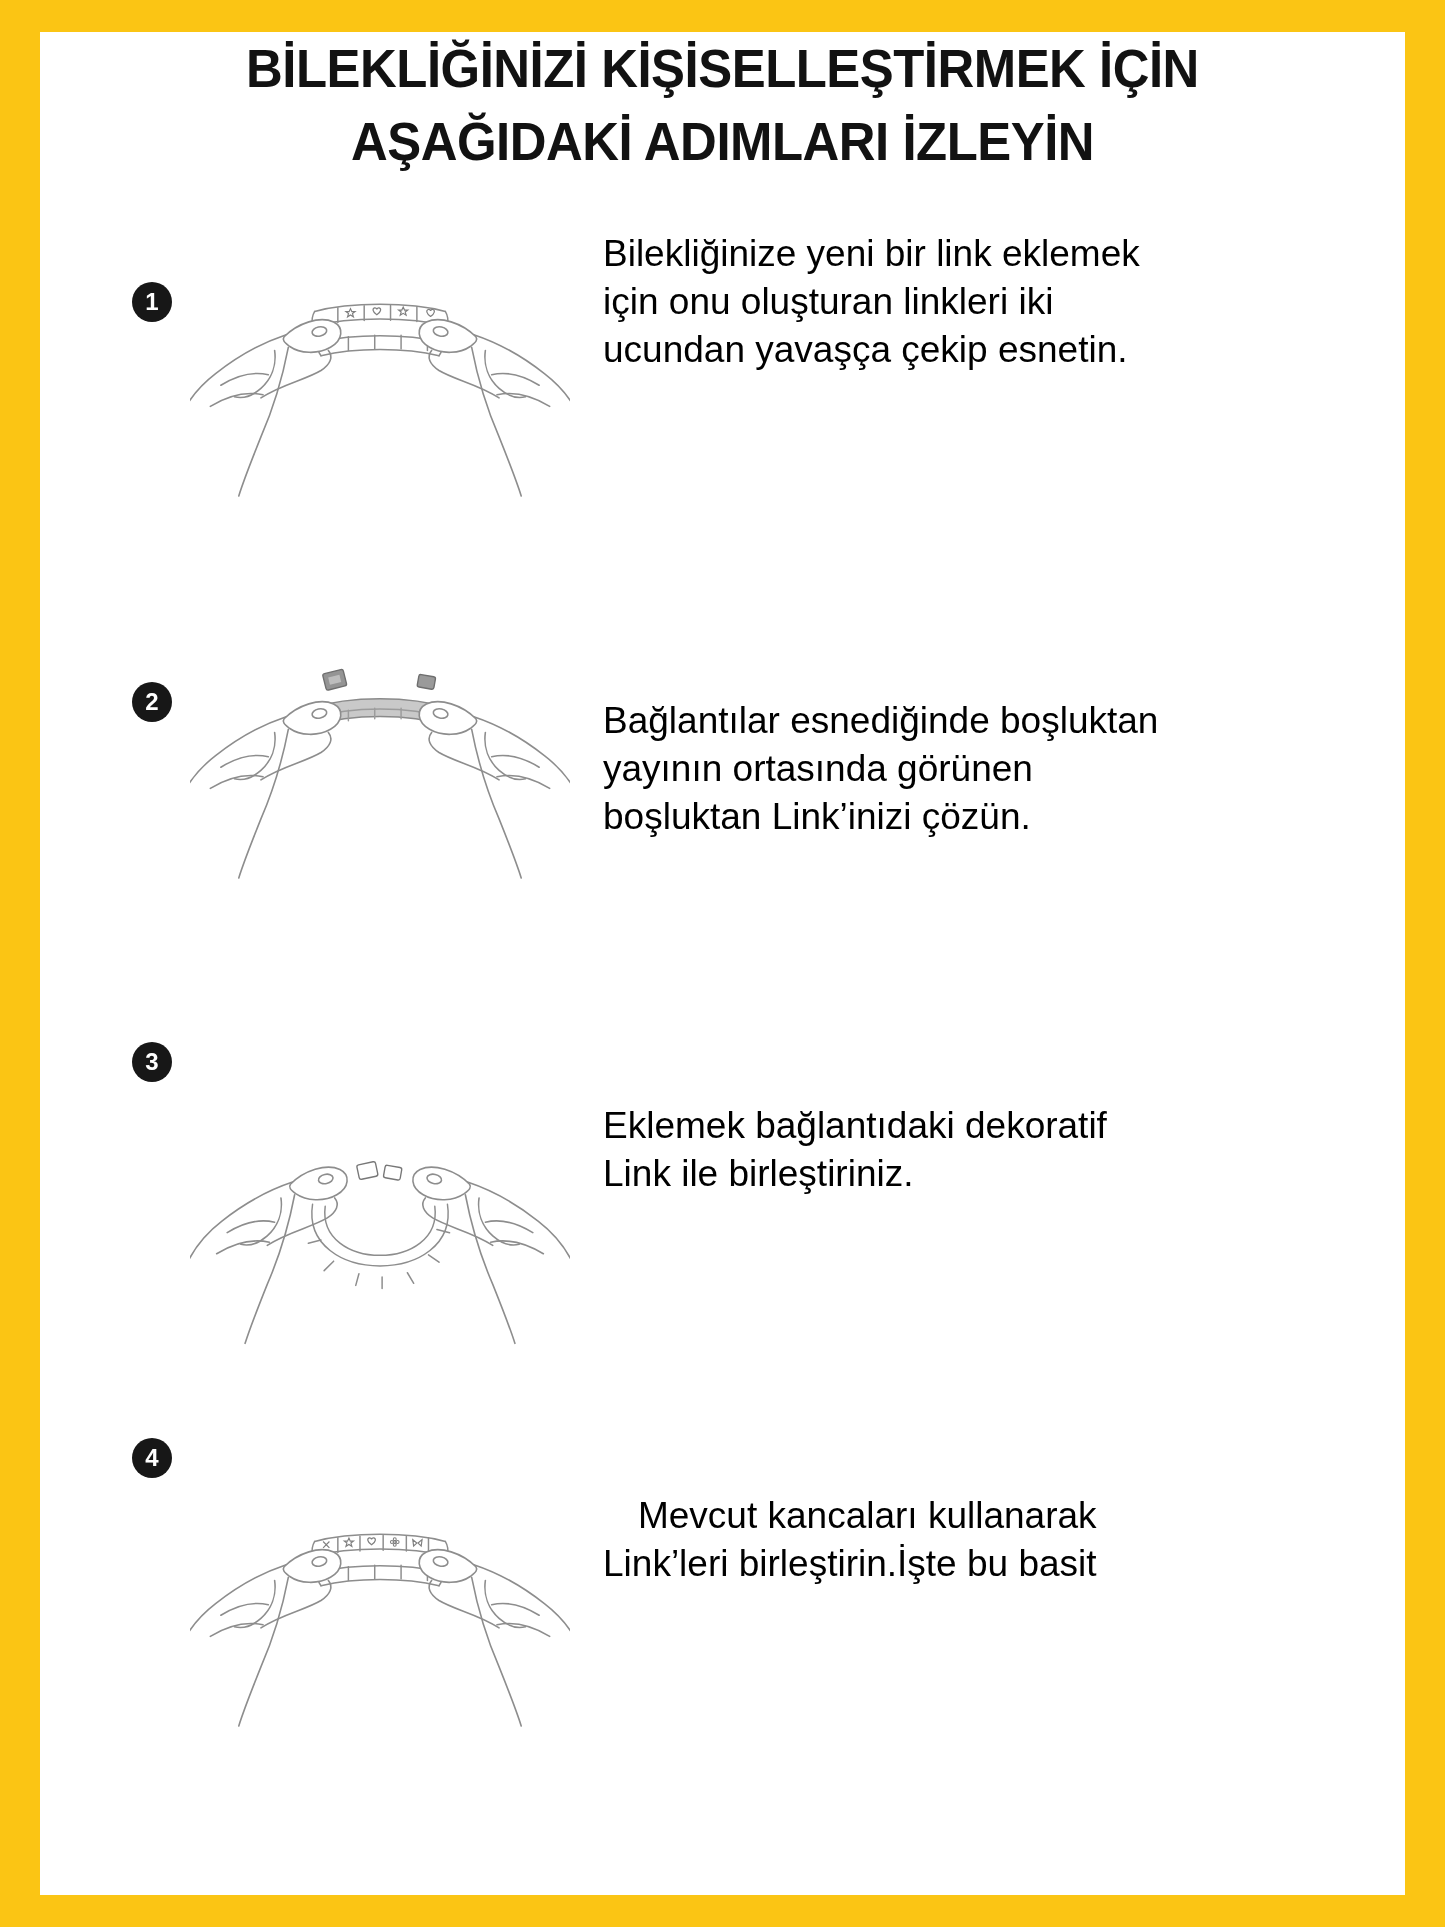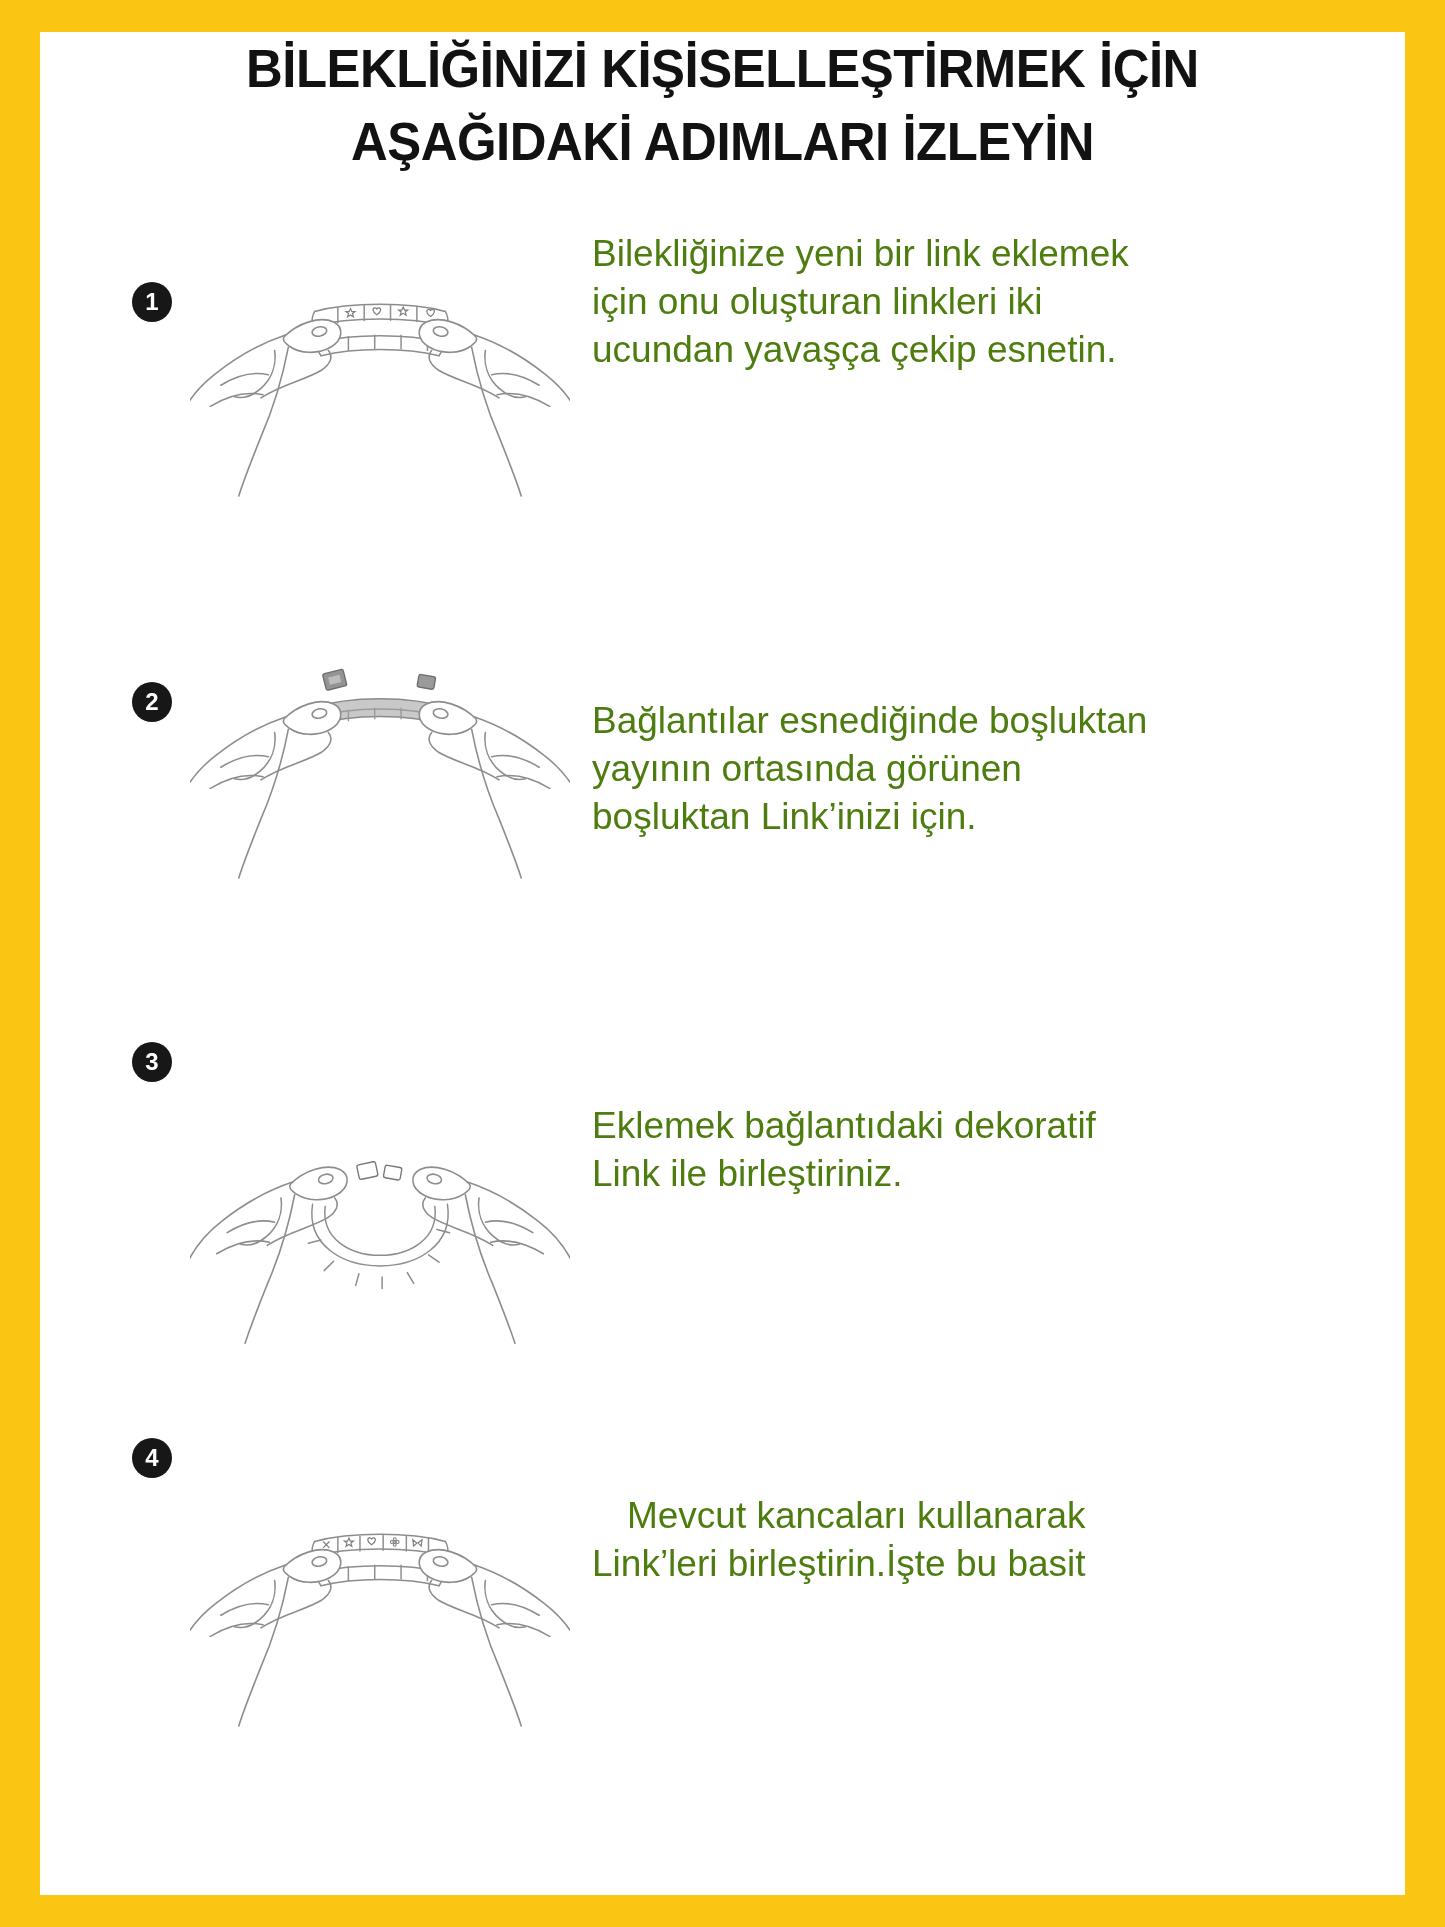--- a/index.html
+++ b/index.html
@@ -16,21 +16,21 @@
   .s4{margin-top:80px;height:330px;}
   .badge-col{flex:0 0 150px;position:relative;}
   .badge{position:absolute;left:92px;width:40px;height:40px;border-radius:50%;background:#171717;
          color:#ffffff;display:flex;align-items:center;justify-content:center;
          font-size:24px;font-weight:700;}
   .s1 .badge{top:76px;} .s2 .badge{top:120px;} .s3 .badge{top:0px;} .s4 .badge{top:-4px;}
   .ill{flex:0 0 380px;}
   .ill svg{width:380px;height:274px;display:block;}
   .s1 .ill svg{margin-top:18px;} .s2 .ill svg{margin-top:44px;}
   .s3 .ill svg{margin-top:40px;} .s4 .ill svg{margin-top:12px;}
-  .text-col{margin-left:22px;color:#4d7c0f;font-size:37px;line-height:48px;}
+  .text-col{margin-left:33px;color:#000000;font-size:37px;line-height:48px;}
   .s1 .text-col{margin-top:24px;} .s2 .text-col{margin-top:135px;}
   .s3 .text-col{margin-top:60px;} .s4 .text-col{margin-top:50px;text-align:right;}
   .step-line{white-space:nowrap;}
   .hidden-defs{position:absolute;width:0;height:0;overflow:hidden;}
 </style>
 </head>
 <body>
 
 <svg class="hidden-defs" aria-hidden="true">
   <defs>
@@ -134,21 +134,21 @@
                 <use href="#hand"></use>
               </g>
             <g transform="translate(388,0) scale(-1,1)">
                 <use href="#hand"></use>
               </g>
           </svg>
         </div>
         <div class="text-col">
           <div class="step-line">Bağlantılar esnediğinde boşluktan</div>
           <div class="step-line">yayının ortasında görünen</div>
-          <div class="step-line">boşluktan Link’inizi için.</div>
+          <div class="step-line">boşluktan Link’inizi çözün.</div>
         </div>
       </div>
 
       <div class="step s3">
         <div class="badge-col">
           <div class="badge">3</div>
         </div>
         <div class="ill">
           <svg viewBox="0 0 360 260">
             <g stroke="#8d8d8d" stroke-width="1.4" fill="none" stroke-linecap="round" stroke-linejoin="round">

